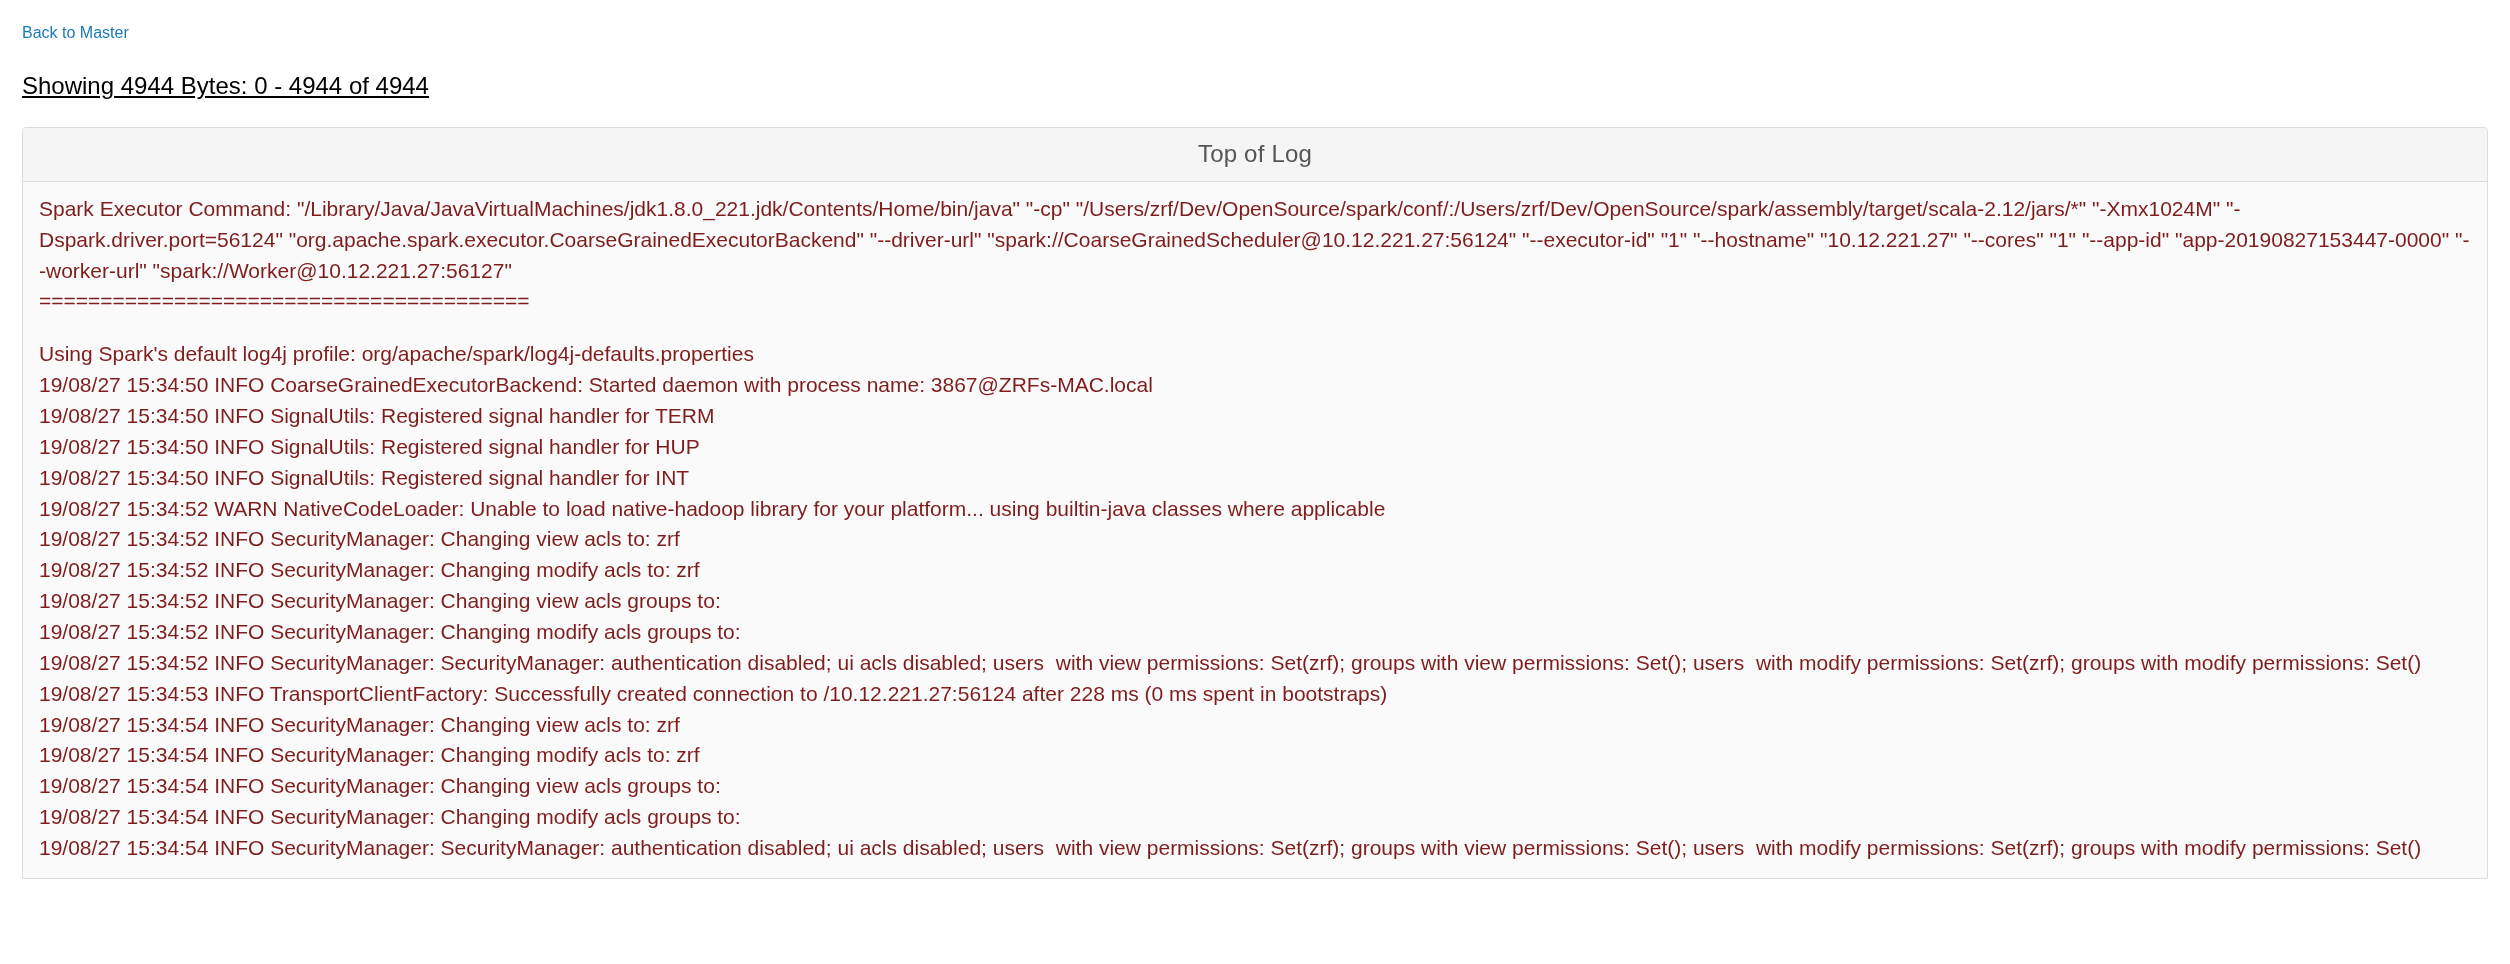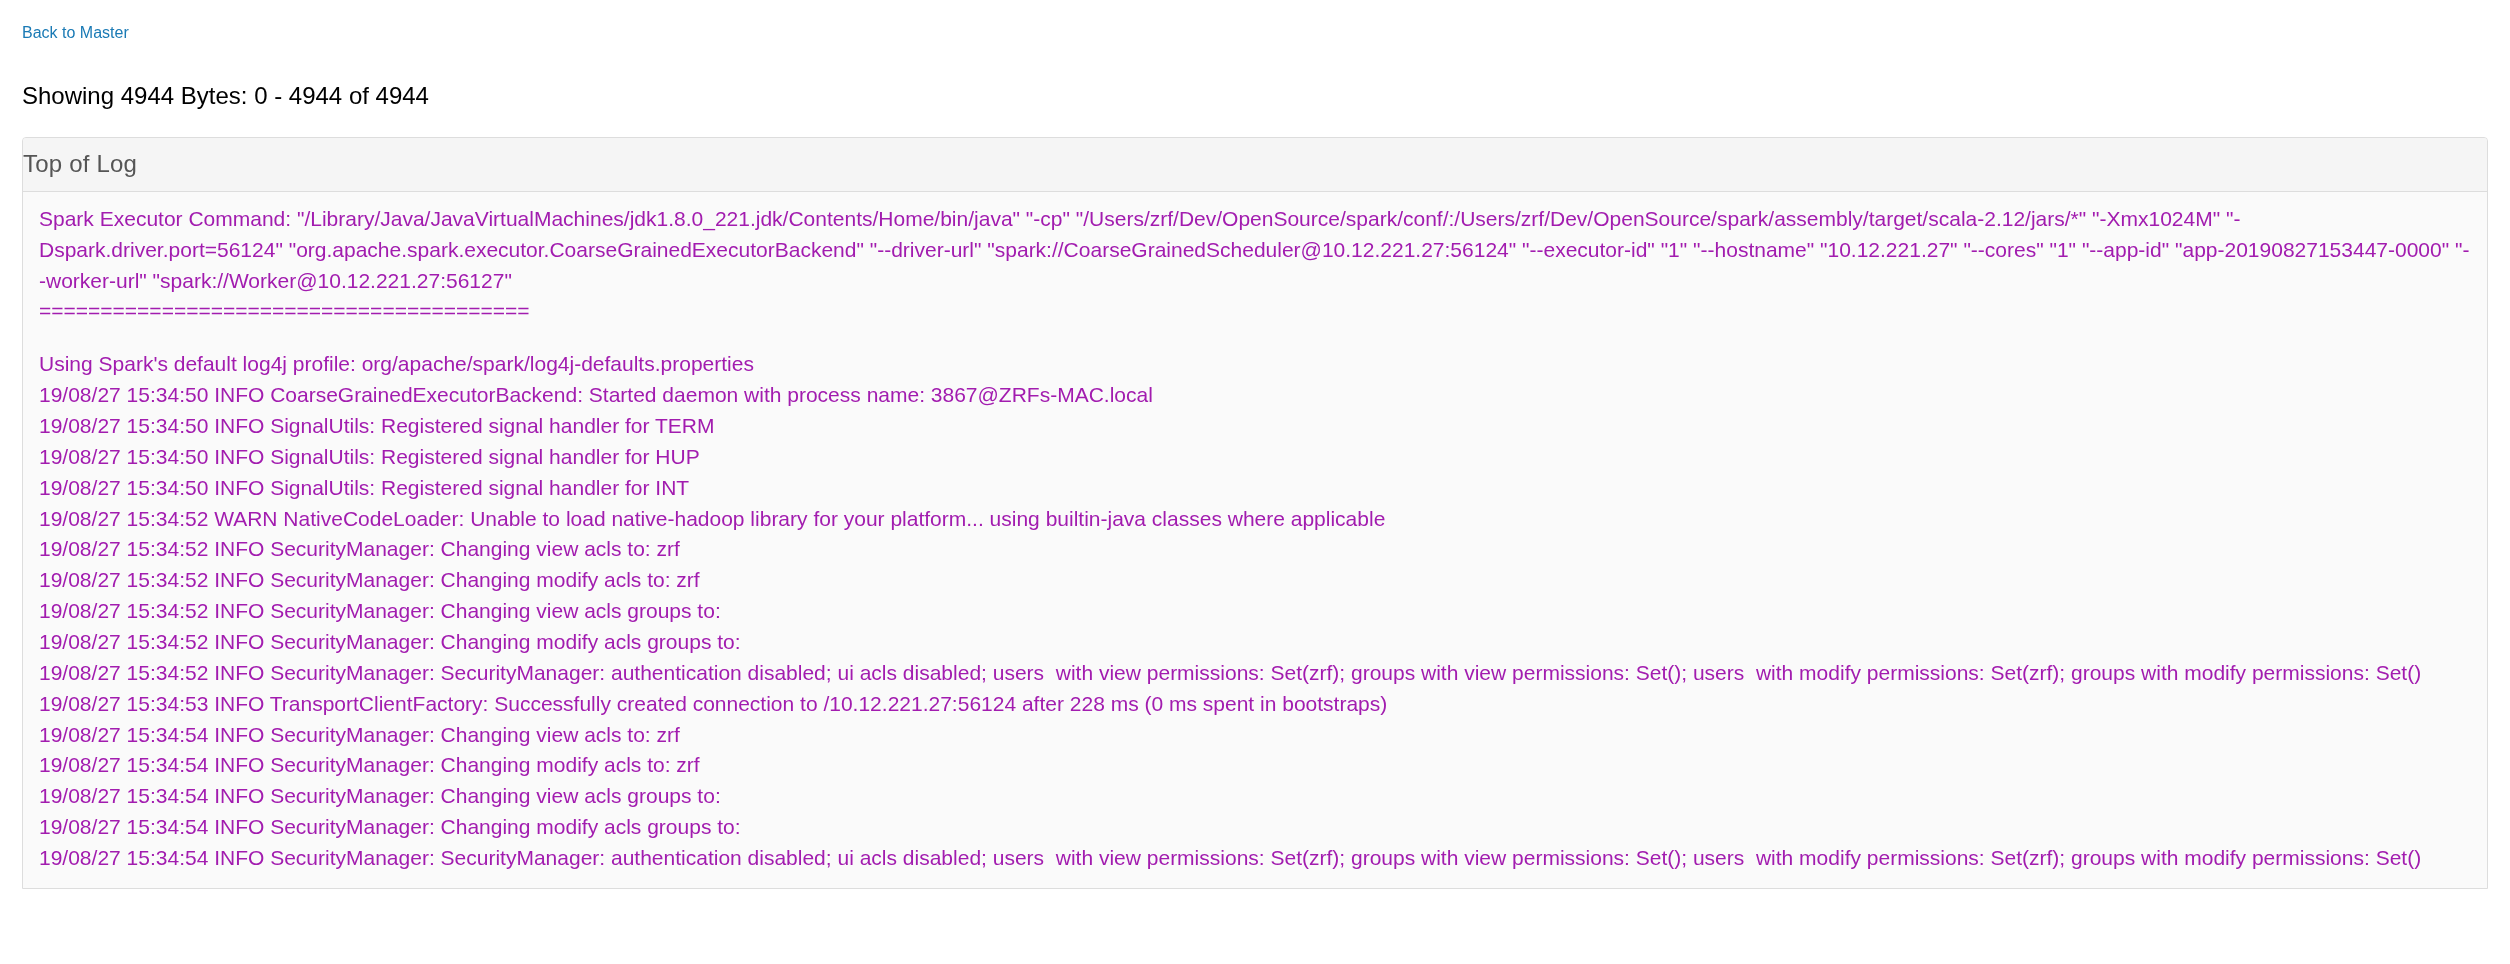--- a/index.html
+++ b/index.html
@@ -22,47 +22,49 @@
   .back-link {
     display: inline-block;
     color: #1a7ab5;
     font-size: 16px;
     text-decoration: none;
     line-height: 1.2;
     margin: 2px 0 0 0;
     cursor: pointer;
   }
   .showing-line {
-    margin-top: 38px;
+    margin-top: 28px;
     font-size: 24px;
     color: #000;
     line-height: 1.2;
+    text-decoration: underline;
   }
   .log-panel {
     margin-top: 26px;
     border: 1px solid #dddddd;
     border-radius: 4px 4px 0 0;
     background: #fafafa;
     overflow: hidden;
   }
   .log-header {
     background: #f5f5f5;
     border-bottom: 1px solid #dddddd;
+    text-align: center;
     padding: 12px 0 13px 0;
     font-size: 24px;
     color: #555555;
     letter-spacing: 0.2px;
   }
   .log-body {
     background: #fafafa;
     padding: 12px 16px 14px 16px;
     font-family: "Liberation Sans", sans-serif;
     font-size: 21px;
     line-height: 1.47;
-    color: #a21caf;
+    color: #7f1d1d;
     white-space: pre-wrap;
     word-break: break-word;
     overflow: hidden;
     max-height: 700px;
   }
   .log-line {
     white-space: pre-wrap;
     word-break: break-word;
     min-height: 10px;
   }

